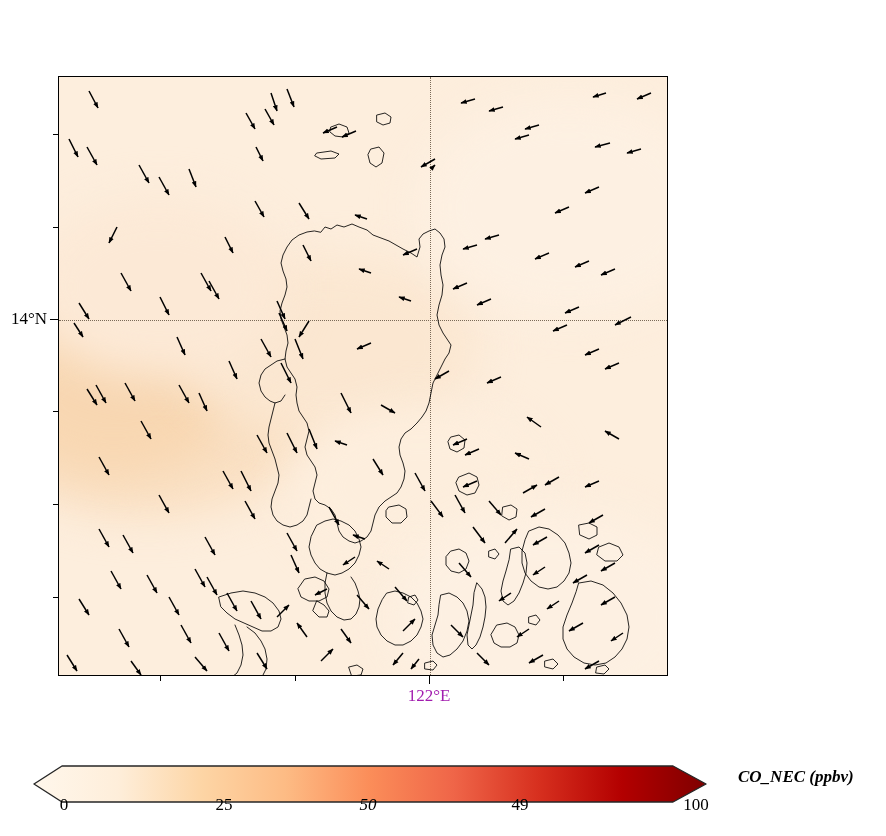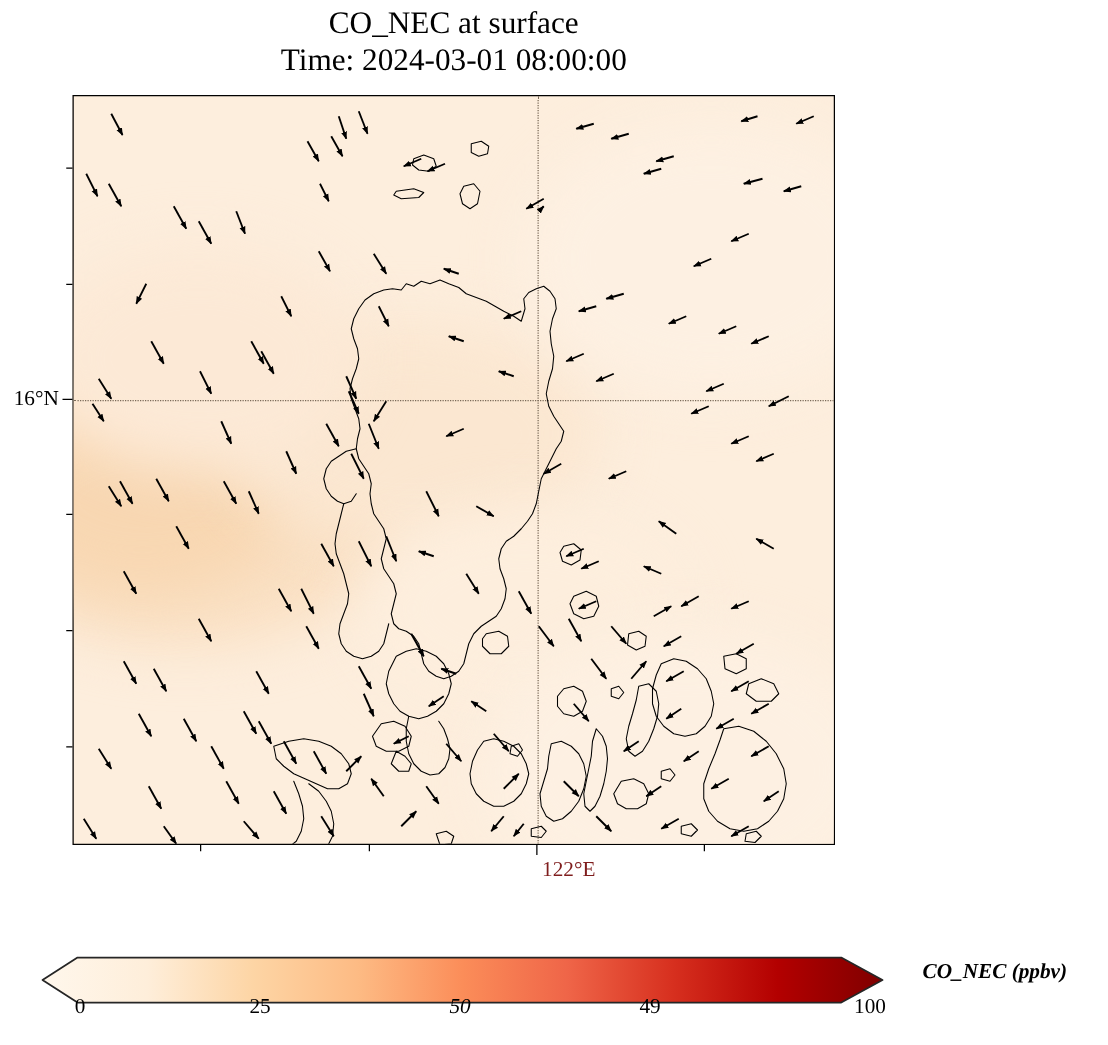--- a/index.html
+++ b/index.html
@@ -48,47 +48,42 @@
   .tick-bottom{
     position:absolute;height:8px;width:0;border-left:1.3px solid #000;
     top:676px;
   }
   .tick-bottom.minor{top:676px;height:5px;}
   .ylabel{
     position:absolute;right:839px;font-size:17px;color:#000;
     text-align:right;white-space:nowrap;
   }
   .xlabel{
-    position:absolute;font-size:17px;color:#7f1d1d;white-space:nowrap;
+    position:absolute;font-size:17px;color:#a21caf;white-space:nowrap;
     transform:translateX(-50%);
-    margin-left:26px;
   }
 
   
   .cbar-wrap{position:absolute;left:0;top:755px;width:886px;height:81px;}
   .cbar-svg{position:absolute;left:28px;top:8px;}
   .cbar-ticks{position:absolute;left:0;top:40px;width:886px;height:30px;}
   .cbar-tick{
     position:absolute;font-size:17px;color:#000;
     transform:translateX(-50%);white-space:nowrap;
   }
   .cbar-label{
     position:absolute;left:738px;top:767px;font-size:17px;color:#000;
     font-weight:bold;font-style:italic;white-space:nowrap;font-family:Liberation Serif, serif;
   }
 </style>
 </head>
 <body>
 
 <div class="figure">
 
-  <div class="title-block">
-    <div class="title-main">CO_NEC at surface</div>
-    <div class="title-sub">Time: 2024-03-01 08:00:00</div>
-  </div>
 
   <div class="axes">
 
     <div class="field">
       <div class="blob" style="left:-90px;top:210px;width:360px;height:230px;background:#fae0c3;"></div>
       <div class="blob" style="left:-60px;top:250px;width:230px;height:150px;background:#f8d7b2;"></div>
       <div class="blob" style="left:120px;top:180px;width:300px;height:180px;background:#fbe7d1;"></div>
       <div class="blob" style="left:-30px;top:120px;width:260px;height:180px;background:#fce9d6;"></div>
       <div class="blob" style="left:230px;top:330px;width:260px;height:160px;background:#fdeedd;"></div>
       <div class="blob" style="left:360px;top:20px;width:300px;height:220px;background:#fdf0e2;"></div>
@@ -366,21 +361,21 @@
   <div class="tick-left minor" style="top:227px;"></div>
   <div class="tick-left minor" style="top:411px;"></div>
   <div class="tick-left minor" style="top:504px;"></div>
   <div class="tick-left minor" style="top:597px;"></div>
 
   <div class="tick-bottom" style="left:429px;"></div>
   <div class="tick-bottom minor" style="left:160px;"></div>
   <div class="tick-bottom minor" style="left:295px;"></div>
   <div class="tick-bottom minor" style="left:563px;"></div>
 
-  <div class="ylabel" style="top:309px;">16°N</div>
+  <div class="ylabel" style="top:309px;">14°N</div>
   <div class="xlabel" style="left:429px;top:686px;">122°E</div>
 
   <div class="cbar-wrap">
     <svg class="cbar-svg" width="680" height="44" viewBox="0 0 680 44">
       <defs>
         <linearGradient id="orrd" x1="0" y1="0" x2="1" y2="0">
           <stop offset="0.00" stop-color="#fff7ec"></stop>
           <stop offset="0.125" stop-color="#feeeda"></stop>
           <stop offset="0.25" stop-color="#fdd5a5"></stop>
           <stop offset="0.375" stop-color="#fdbb84"></stop>
@@ -389,21 +384,21 @@
           <stop offset="0.75" stop-color="#d7301f"></stop>
           <stop offset="0.875" stop-color="#b30000"></stop>
           <stop offset="1.00" stop-color="#7f0000"></stop>
         </linearGradient>
       </defs>
       <polygon points="34,3 645,3 678,21 645,39 34,39 6,21" fill="url(#orrd)" stroke="#262626" stroke-width="1.4" stroke-linejoin="round"></polygon>
     </svg>
 
     <div class="cbar-ticks">
       <span class="cbar-tick" style="left:64px;">0</span>
-      <span class="cbar-tick" style="left:208px;">25</span>
+      <span class="cbar-tick" style="left:224px;">25</span>
       <span class="cbar-tick" style="left:368px;font-style:italic;">50</span>
       <span class="cbar-tick" style="left:520px;">49</span>
       <span class="cbar-tick" style="left:696px;">100</span>
     </div>
   </div>
 
   <div class="cbar-label">CO_NEC (ppbv)</div>
 
 </div>
 

